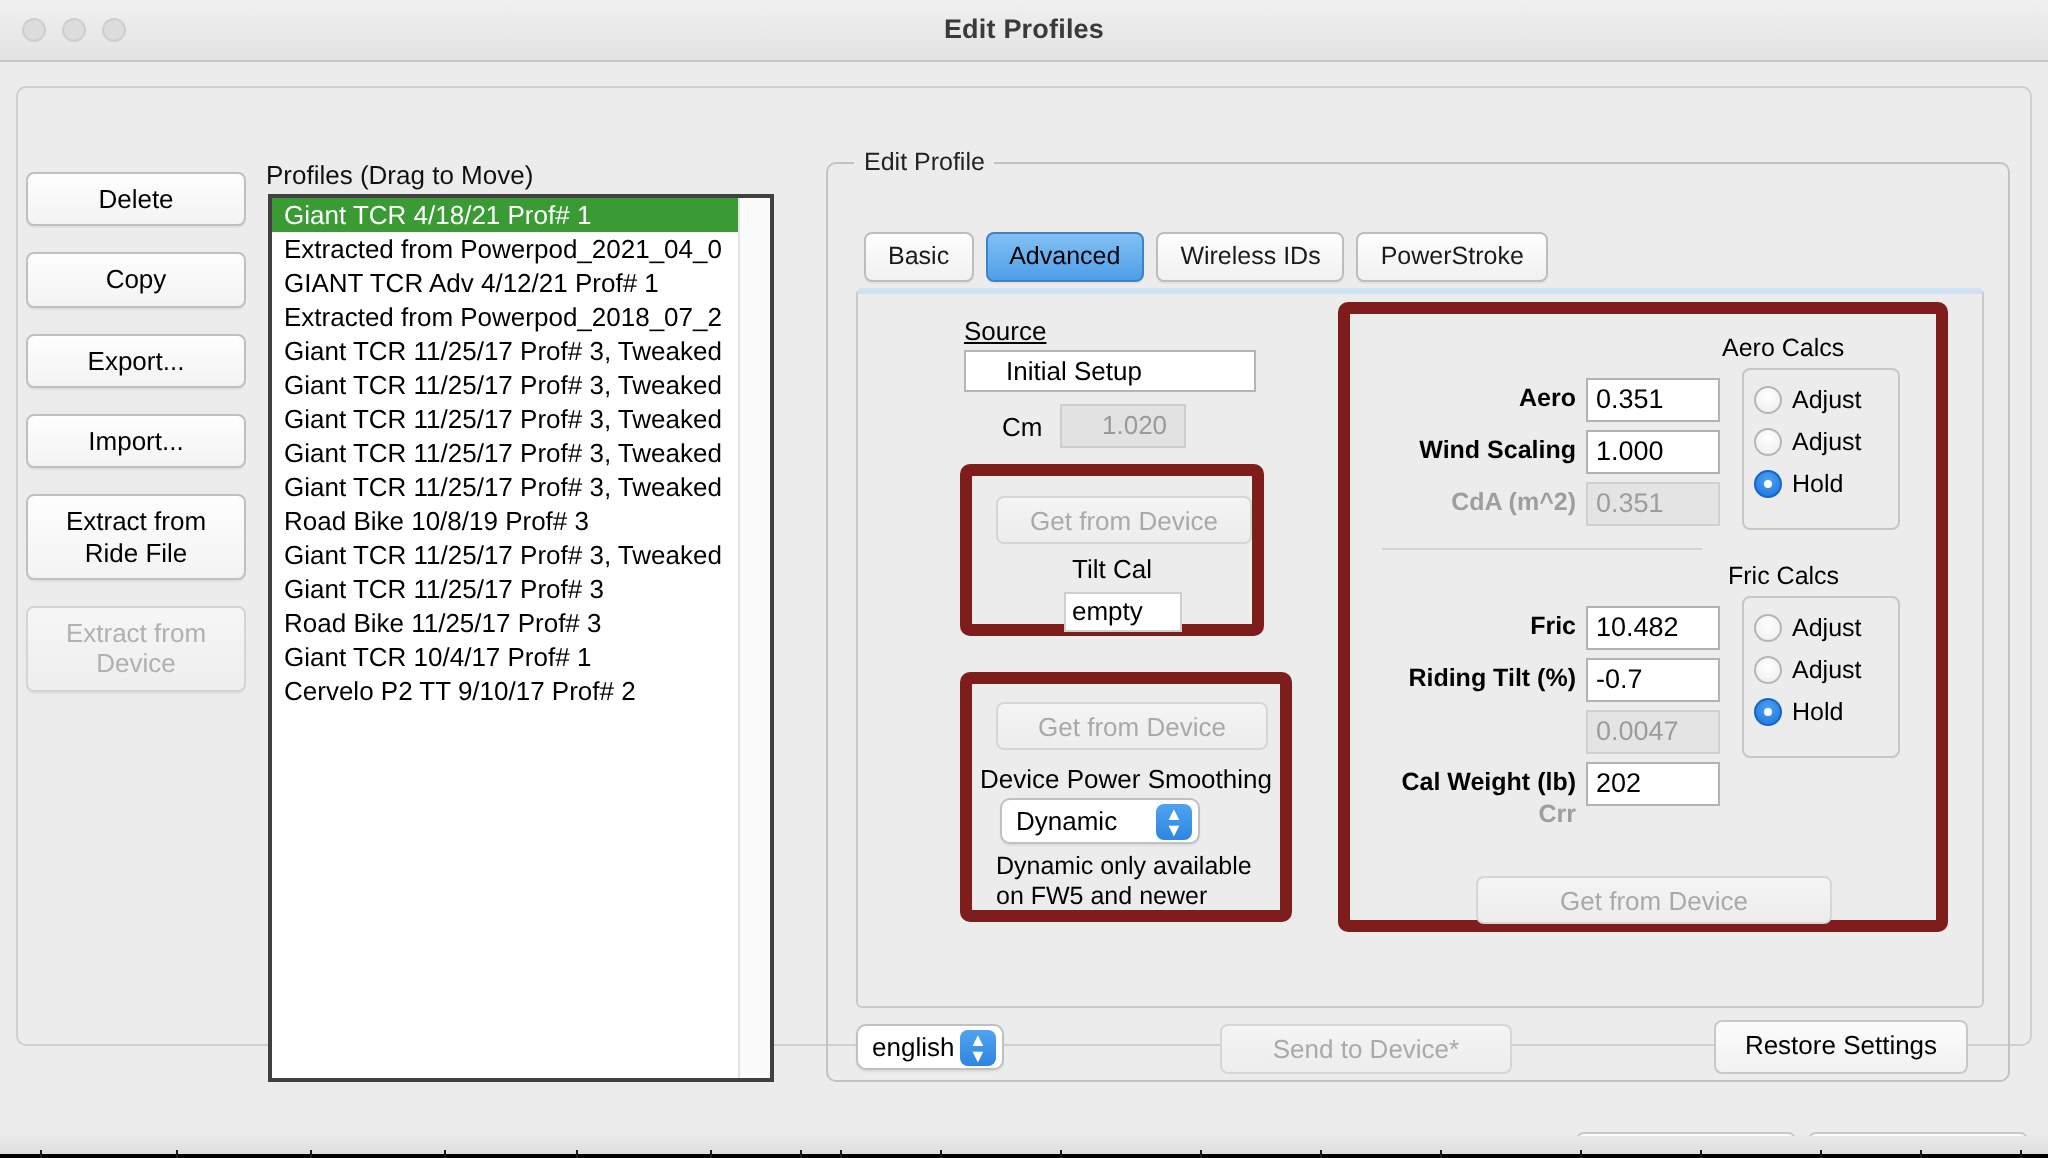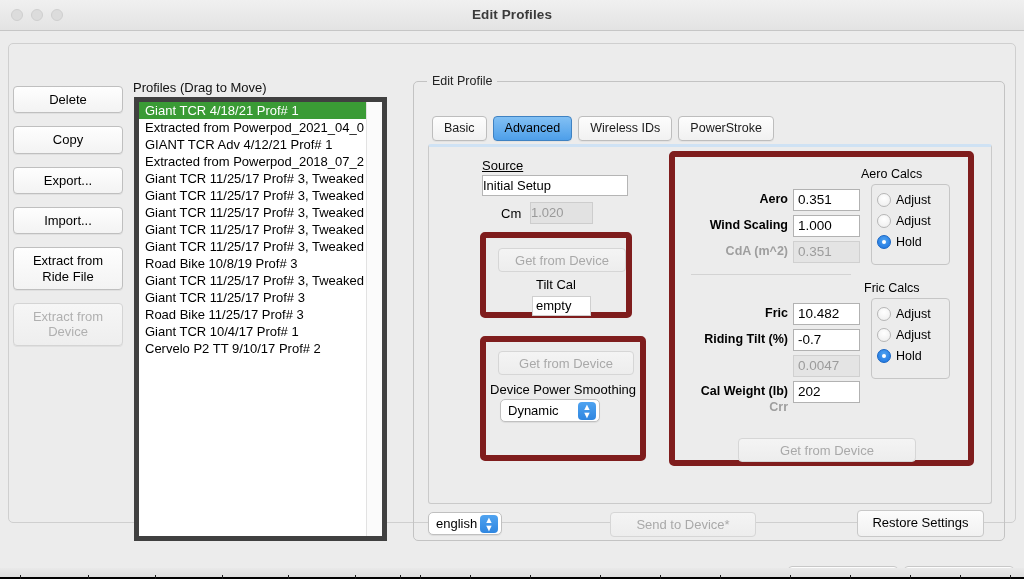--- a/index.html
+++ b/index.html
@@ -107,21 +107,21 @@
     position: absolute;
     left: 133px; top: 49px;
     font-size: 13px;
     color: #111;
   }
   .list-box {
     position: absolute;
     left: 134px; top: 66px;
     width: 253px; height: 444px;
     background: #fff;
-    border: 5px solid #404040;
+    border: 2px solid #404040;
     box-sizing: border-box;
     overflow: hidden;
   }
   .list-inner {
     position: absolute;
     left: 0; top: 0; right: 15px; bottom: 0;
     overflow: hidden;
   }
   .list-item {
     font-size: 13px;
@@ -207,21 +207,21 @@
     font-size: 13px;
     text-decoration: underline;
   }
   .textfield {
     box-sizing: border-box;
     background: #fff;
     border: 1px solid #b5b5b5;
     font-family: "Liberation Sans", sans-serif;
     font-size: 13px;
     color: #000;
-    padding: 2px 0;
+    padding: 2px 20px;
     line-height: 16px;
   }
   .textfield.readonly {
     background: #e2e2e2;
     border-color: #cdcdcd;
     color: #9a9a9a;
   }
   #source-value {
     position: absolute;
     left: 53px; top: 28px;
@@ -557,20 +557,21 @@
           <div id="tiltcal-value">empty</div>
         </div>
 
         <div class="subgroup" id="smoothing-group">
           <div class="wide-btn disabled" id="getdev-smooth">Get from Device</div>
           <div class="smoothing-label">Device Power Smoothing</div>
           <div class="popup" id="smoothing-popup">
             <span>Dynamic</span>
             <span class="chev">▲<br>▼</span>
           </div>
+          <div class="smoothing-note">Dynamic only available on FW5 and newer</div>
         </div>
 
         <div class="subgroup" id="calcs-group">
 
           <div class="calc-section-title" style="left:186px; top:10px;">Aero Calcs</div>
 
           <div class="calc-row" style="left:118px; top:32px; width:67px;">
             <div class="calc-label" style="right:72px;">Aero</div>
             <div class="calc-input">0.351</div>
           </div>

